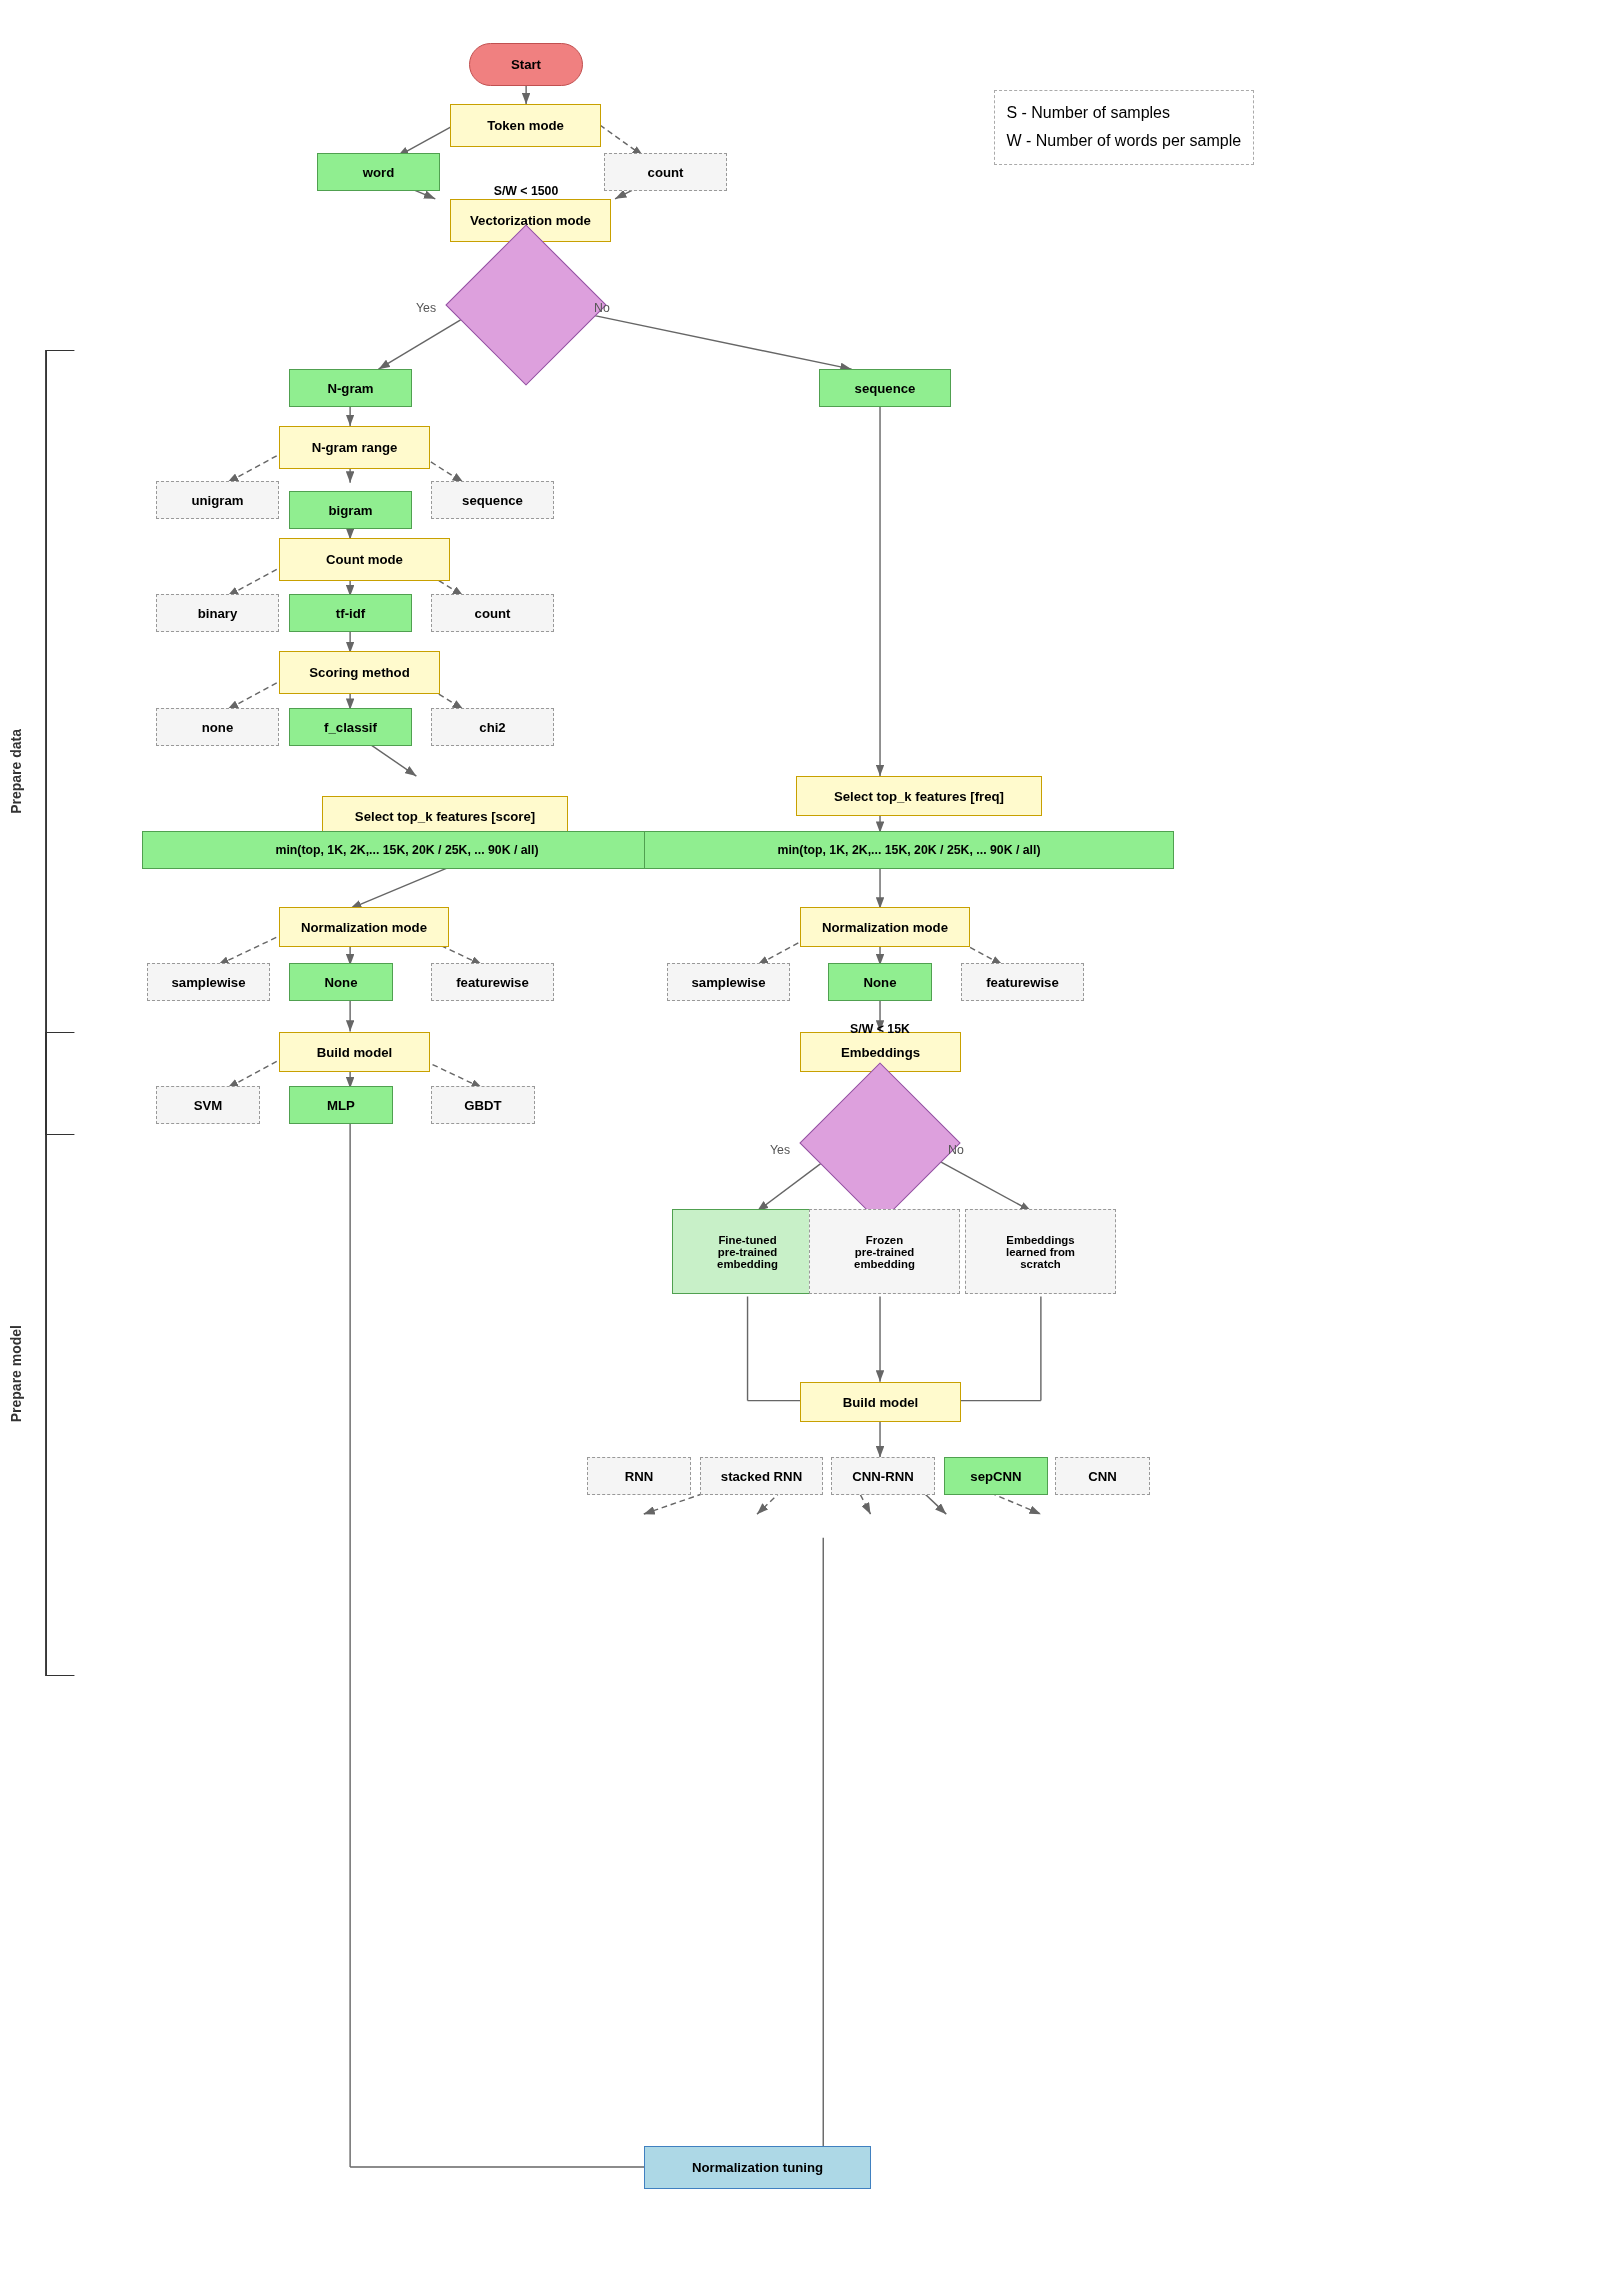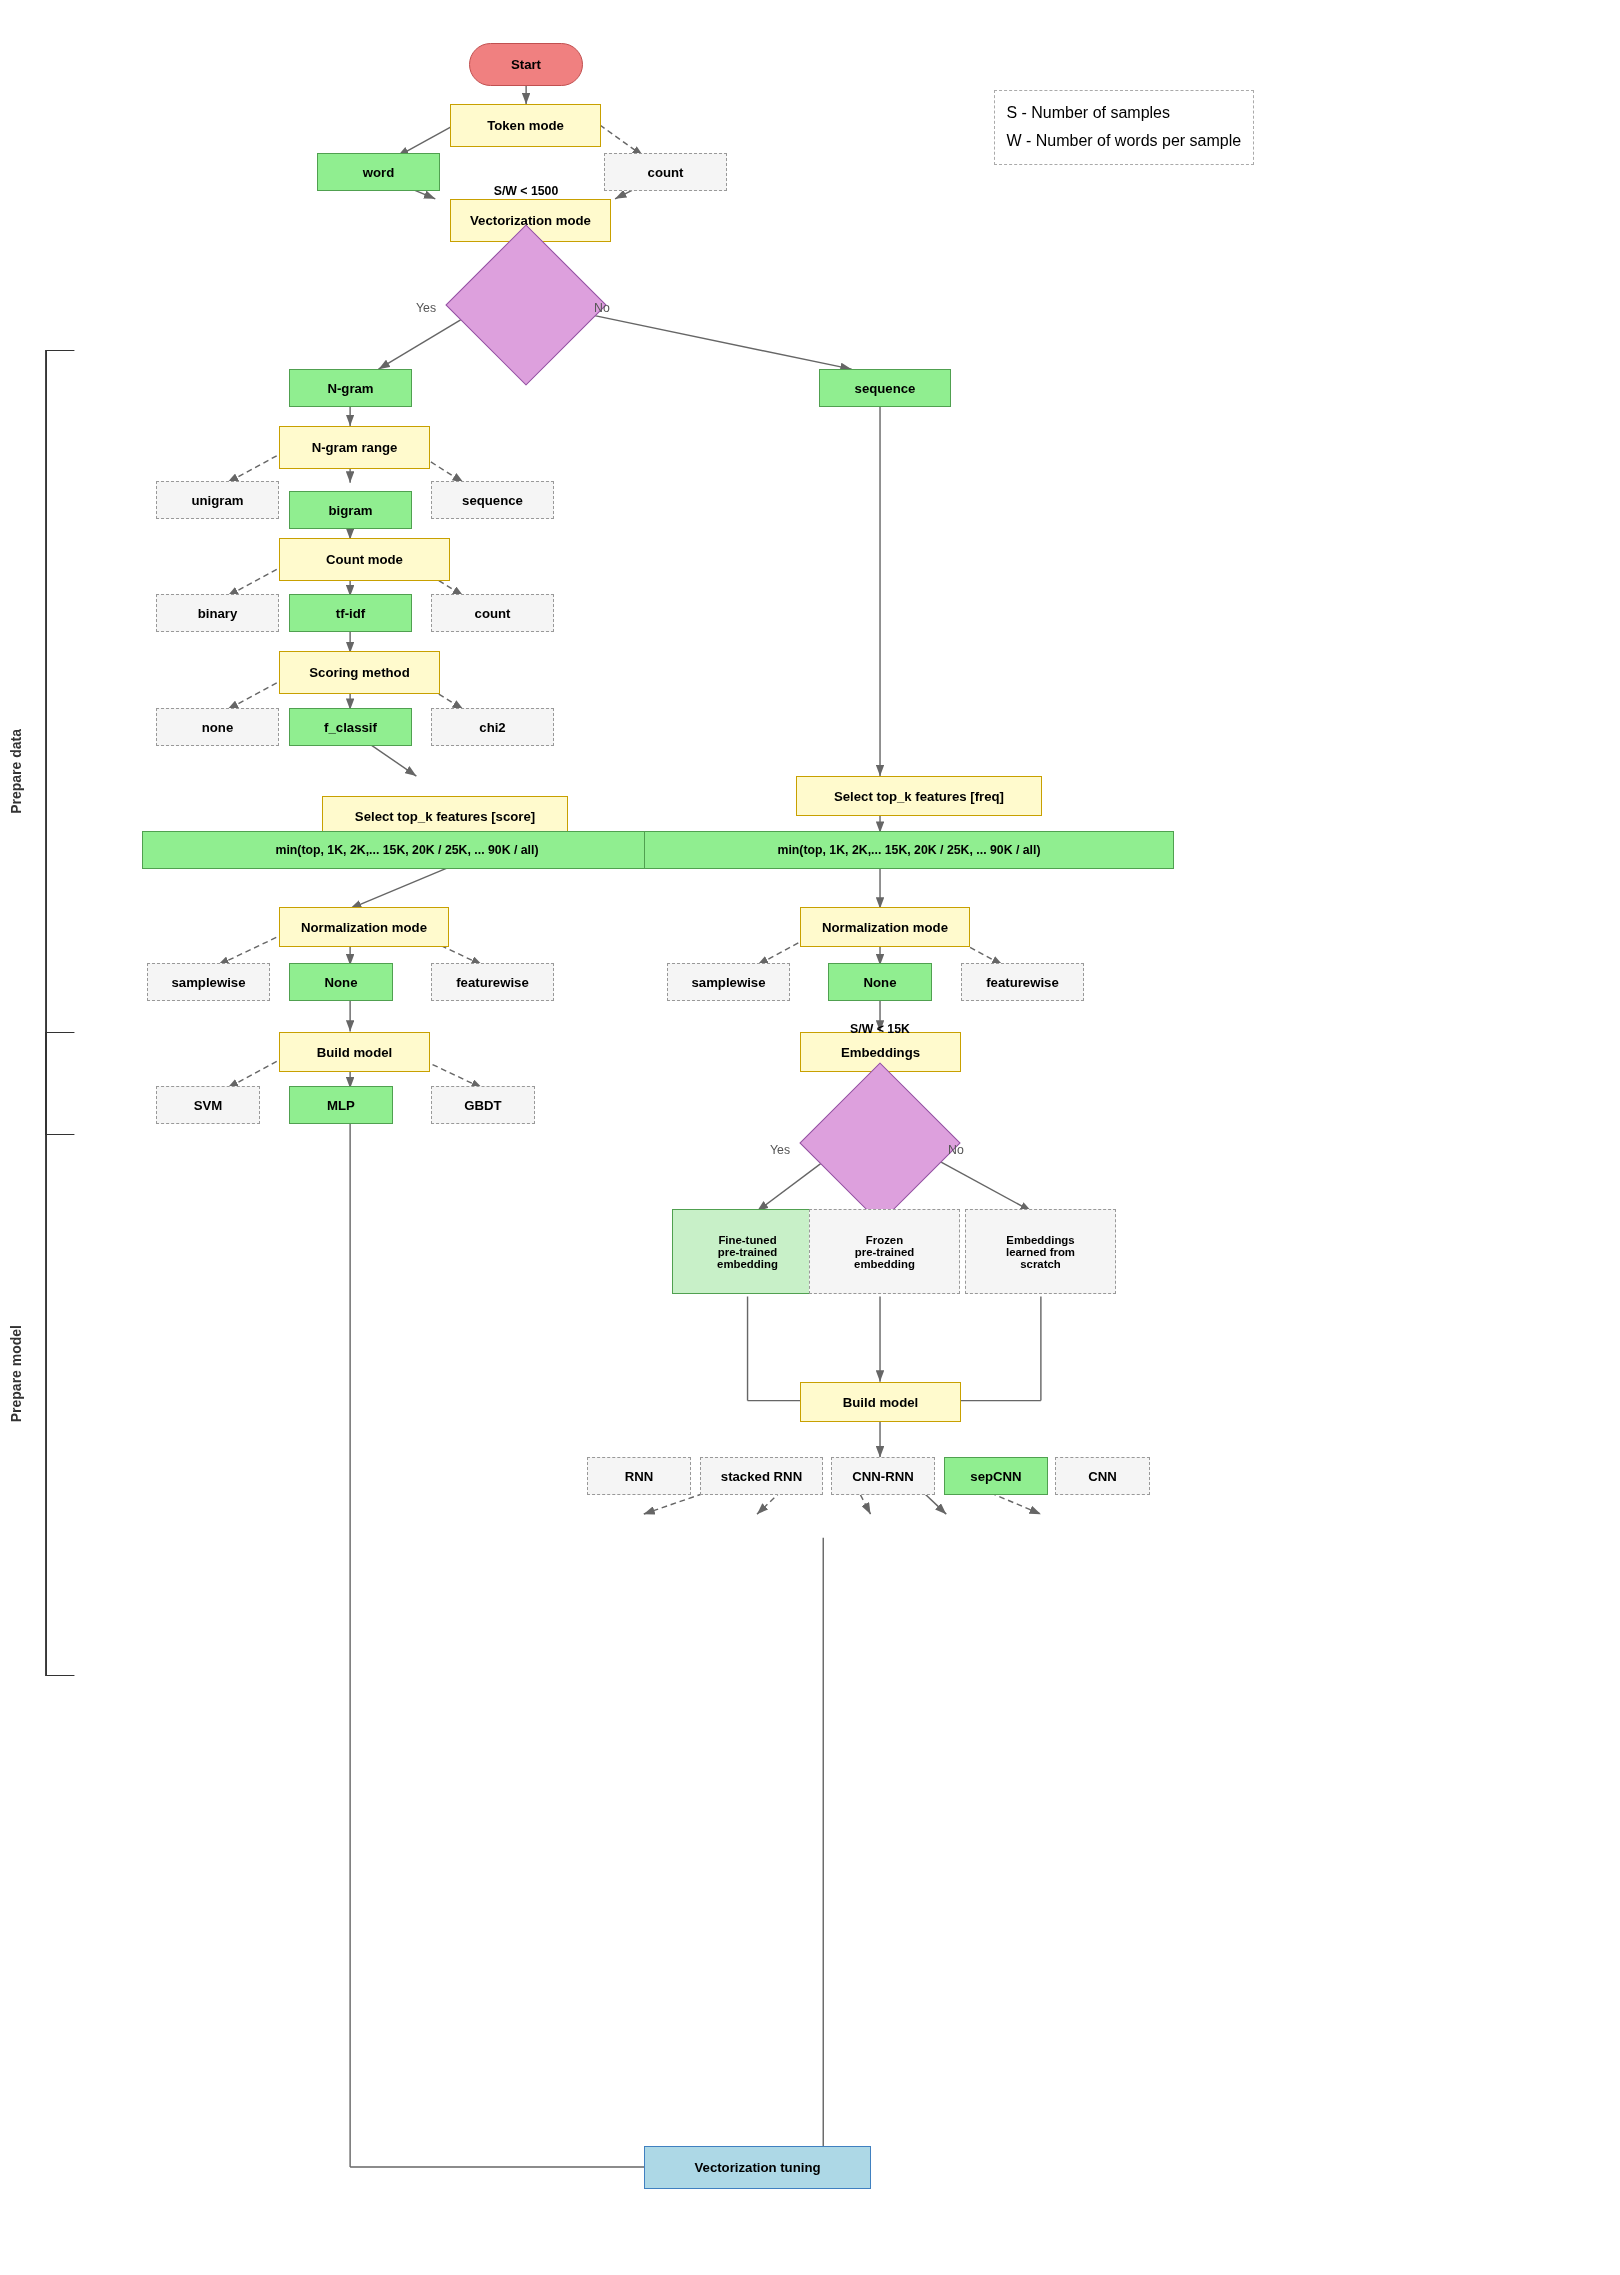--- a/index.html
+++ b/index.html
@@ -455,17 +455,17 @@
 
   <div class="node node-green" style="left:944px; top:1457px; width:104px;">
     <span>sepCNN</span>
   </div>
 
   <div class="node node-dashed" style="left:1055px; top:1457px; width:95px;">
     <span>CNN</span>
   </div>
 
   <div class="node node-blue" style="left:644px; top:2146px; width:227px; height:43px;">
-    <span>Vectorization tuning</span>
+    <span>Normalization tuning</span>
   </div>
 
 </div>
 
 
 </body></html>

